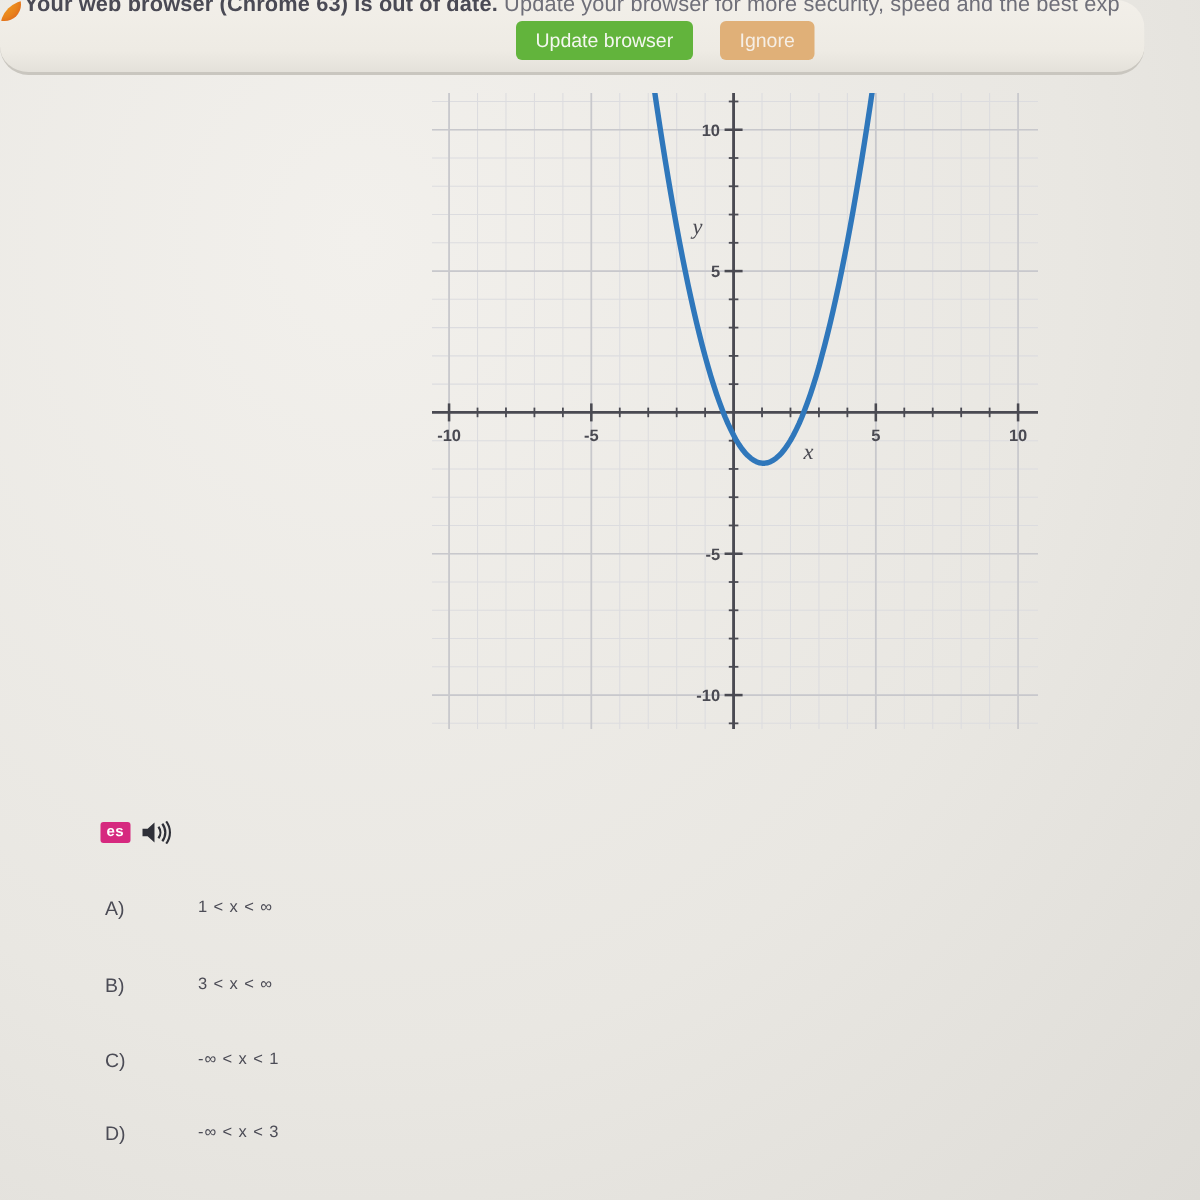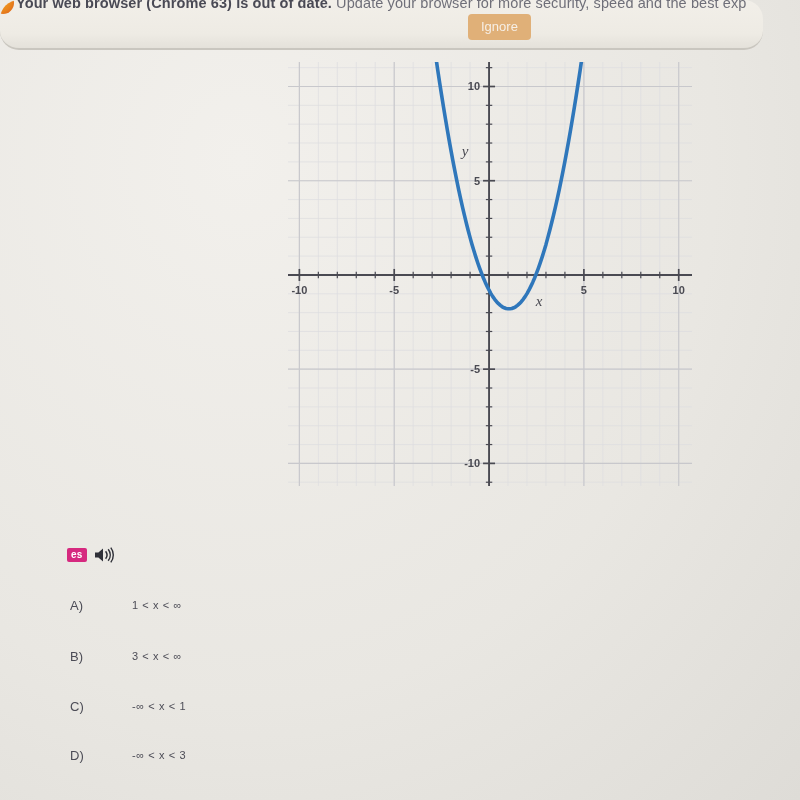--- a/index.html
+++ b/index.html
@@ -67,21 +67,21 @@
     color: #f4f7f0;
     font-size: 13px;
     border-radius: 4px;
     border: none;
     font-family: "Liberation Sans", sans-serif;
     cursor: pointer;
     line-height: 15px;
   }
   #btn-ignore {
     position: absolute;
-    left: 468px;
+    left: 480px;
     top: 14px;
     padding: 5px 13px 6px 13px;
     background: #e0b078;
     color: #f6efe6;
     font-size: 13px;
     border-radius: 4px;
     border: none;
     font-family: "Liberation Sans", sans-serif;
     cursor: pointer;
     line-height: 15px;
@@ -155,20 +155,21 @@
   #choice-d { top: 748px; }
 </style>
 </head>
 <body>
 
 <div id="page">
 
   <div id="banner">
     <div id="banner-icon"></div>
     <div id="banner-text"><span>Your web browser (Chrome 63) is out of date.</span><span class="normal"> Update your browser for more security, speed and the best exp</span></div>
+    <button id="btn-update">Update browser</button>
     <button id="btn-ignore">Ignore</button>
   </div>
 
   <div id="graph-wrap">
     <svg id="graph-svg" width="404" height="424" viewBox="0 0 404 424">
       <g id="grid-minor">
           <line x1="11.38028169014084" y1="0" x2="11.38028169014084" y2="424" stroke="#dcdcdf" stroke-width="0.7"></line>
           <line x1="30.34741784037558" y1="0" x2="30.34741784037558" y2="424" stroke="#dcdcdf" stroke-width="0.7"></line>
           <line x1="49.31455399061033" y1="0" x2="49.31455399061033" y2="424" stroke="#dcdcdf" stroke-width="0.7"></line>
           <line x1="68.28169014084507" y1="0" x2="68.28169014084507" y2="424" stroke="#dcdcdf" stroke-width="0.7"></line>

